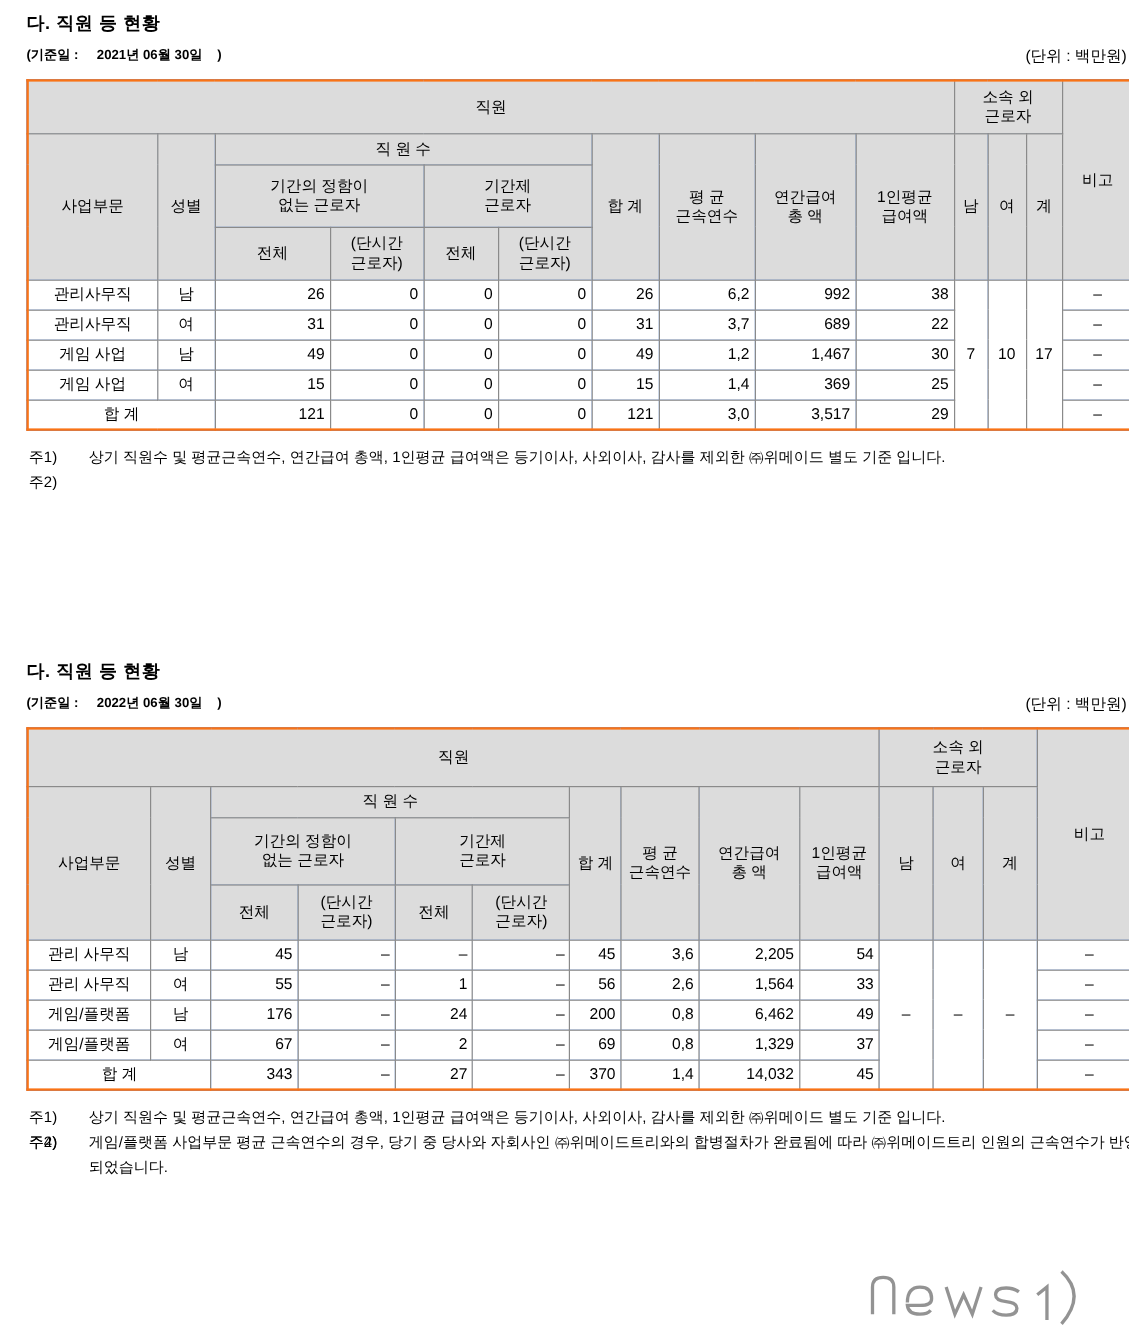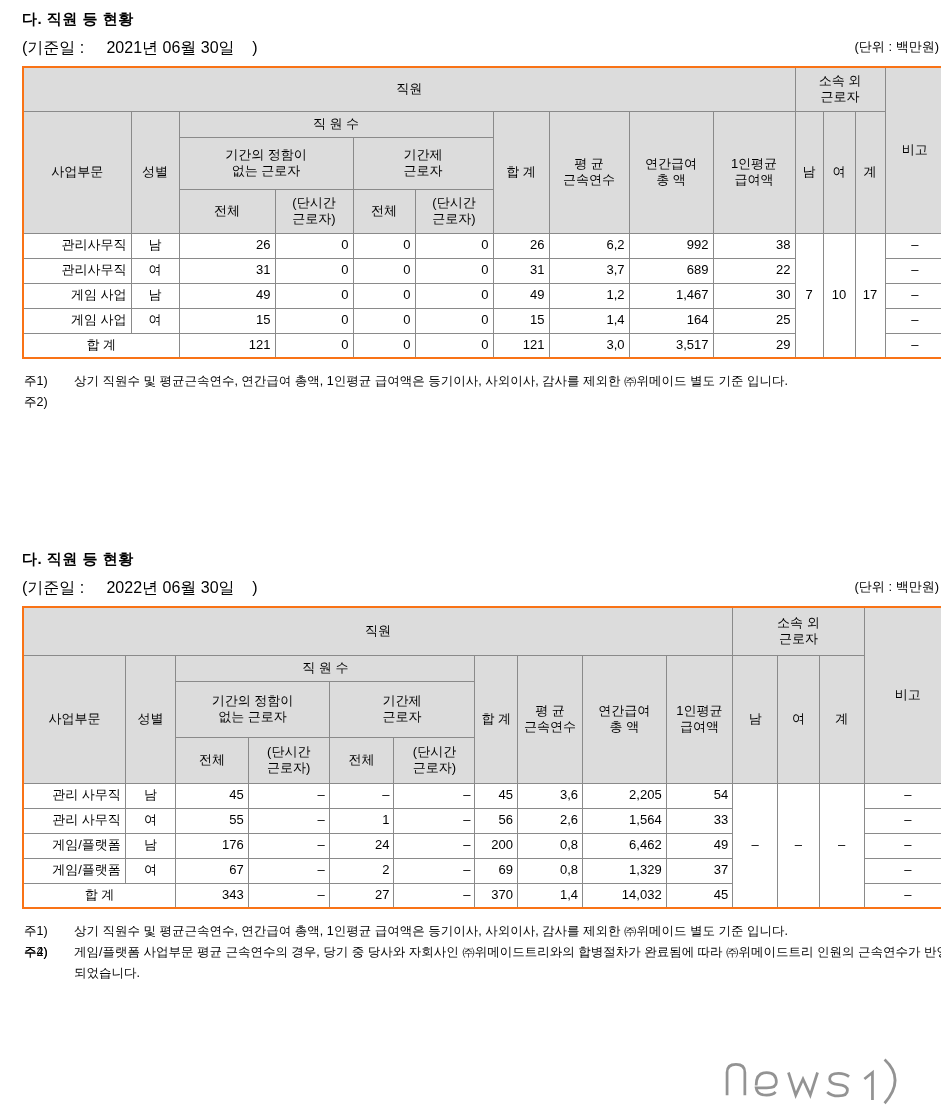--- a/index.html
+++ b/index.html
@@ -32,22 +32,23 @@
   }
   .meta-row {
     position: relative;
     height: 22px;
     margin: 9px 0 6px 0;
   }
   .basis-date {
     position: absolute;
     left: 10px;
     top: 0;
-    font-size: 16px;
+    font-size: 11px;
     white-space: pre;
+    font-weight: bold;
   }
   .unit-note {
     position: absolute;
     right: 14px;
     top: 0;
     font-size: 13px;
   }
 
   table.emp {
     border-collapse: collapse;
@@ -69,21 +70,21 @@
   table.emp thead th {
     background: #dcdcdc;
     text-align: center;
   }
   table.emp tbody td {
     background: #ffffff;
     height: 25px;
   }
   td.num { text-align: right; padding-right: 7px; }
   td.ctr { text-align: center; }
-  td.dept { text-align: right; }
+  td.dept { text-align: center; }
   tr.total td { text-align: center; }
   tr.total td.num { text-align: right; }
 
   .notes {
     margin: 12px 0 0 0;
     padding: 0;
     list-style: none;
   }
   .notes li {
     font-size: 12.5px;
@@ -228,21 +229,21 @@
       </tr>
       <tr>
         <td class="dept">게임 사업</td>
         <td class="ctr">여</td>
         <td class="num">15</td>
         <td class="num">0</td>
         <td class="num">0</td>
         <td class="num">0</td>
         <td class="num">15</td>
         <td class="num">1,4</td>
-        <td class="num">164</td>
+        <td class="num">369</td>
         <td class="num">25</td>
         <td class="ctr">–</td>
       </tr>
       <tr class="total">
         <td colspan="2">합 계</td>
         <td class="num">121</td>
         <td class="num">0</td>
         <td class="num">0</td>
         <td class="num">0</td>
         <td class="num">121</td>

